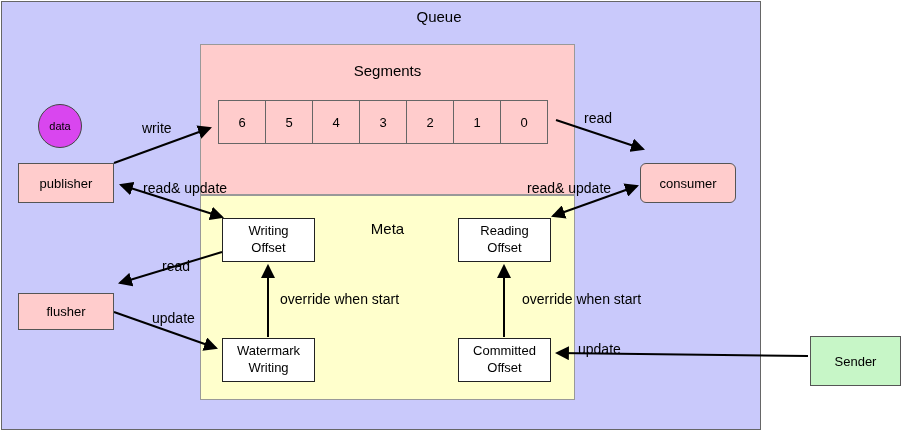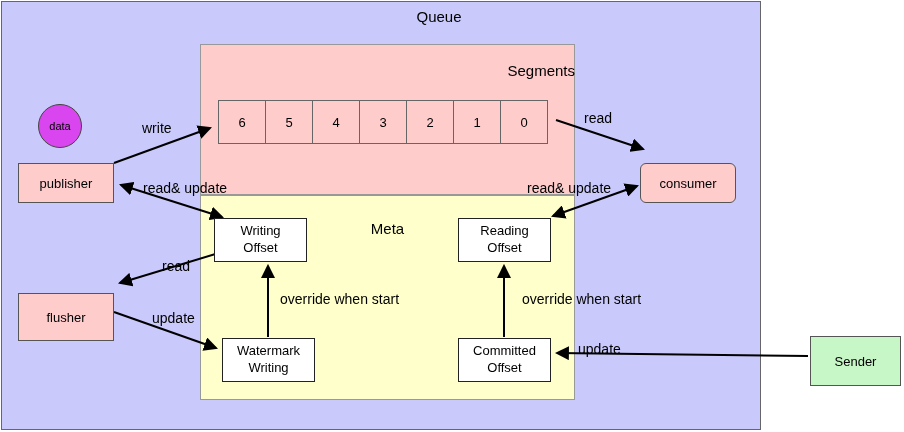--- a/index.html
+++ b/index.html
@@ -15,21 +15,21 @@
     background: var(--queue-bg, #c9c9fb);
     border: 1px solid #666; box-sizing: border-box;
   }
   .queue-label { left: 1px; top: 8px; width: 876px; text-align: center; font-size: 15px; }
 
   .segments-box {
     left: 200px; top: 44px; width: 375px; height: 151px;
     background: var(--segments-bg, #ffcccc);
     border: 1px solid #999; box-sizing: border-box;
   }
-  .segments-label { left: 200px; top: 62px; width: 375px; text-align: right; font-size: 15px; }
+  .segments-label { left: 200px; top: 62px; width: 375px; text-align: center; font-size: 15px; }
 
   .meta-box {
     left: 200px; top: 195px; width: 375px; height: 205px;
     background: var(--meta-bg, #ffffcc);
     border: 1px solid #999; box-sizing: border-box;
   }
   .meta-label { left: 200px; top: 220px; width: 375px; text-align: center; font-size: 15px; }
 
   .cells { left: 218px; top: 100px; display: flex; }
   .cell {
@@ -41,34 +41,34 @@
   }
   .cell:first-child { margin-left: 0; }
 
   .node {
     display: flex; align-items: center; justify-content: center;
     font-size: 13px; border: 1px solid #555; box-sizing: border-box;
     text-align: center;
   }
   .pink { background: var(--node-pink, #ffcccc); margin-top: 15px; }
   .publisher { left: 18px; top: 148px; width: 96px; height: 40px; }
-  .flusher   { left: 18px; top: 278px; width: 96px; height: 48px; }
+  .flusher   { left: 18px; top: 278px; width: 96px; height: 37px; }
   .consumer  { left: 640px; top: 148px; width: 96px; height: 40px; border-radius: 6px; }
   .sender    { left: 810px; top: 336px; width: 91px; height: 50px; background: var(--sender-green, #c7f6c7); }
   .data-circle {
     left: 38px; top: 104px; width: 44px; height: 44px;
     border-radius: 50%; background: #d946ef; border: 1px solid #444; font-size: 11px;
   }
 
   .offset {
     width: 93px; height: 44px; background: #fff;
     border: 1px solid #222; font-size: 13px; line-height: 1.3;
   }
   .offset span { display: inline-block; width: 76px; }
-  .writing   { left: 214px; top: 218px; }
+  .writing   { left: 222px; top: 218px; }
   .reading   { left: 458px; top: 218px; }
   .watermark { left: 222px; top: 338px; }
   .committed { left: 458px; top: 338px; }
 
   .arrows { left: 0; top: 0; pointer-events: none; }
   .arrows line { stroke: var(--arrow, #000); stroke-width: 2; }
   .arrows marker path { fill: var(--arrow, #000); }
 
   .elabel { font-size: 14px; white-space: nowrap; }
 </style>

